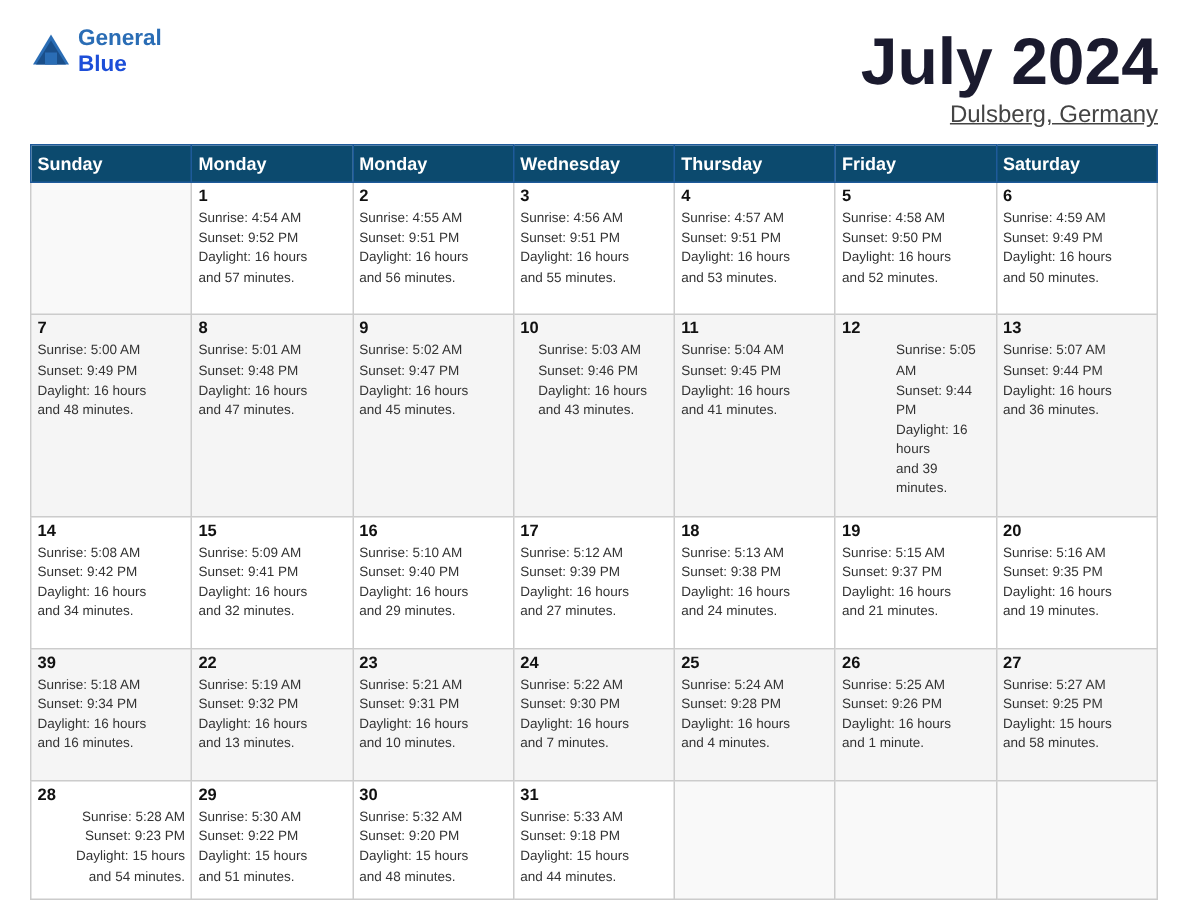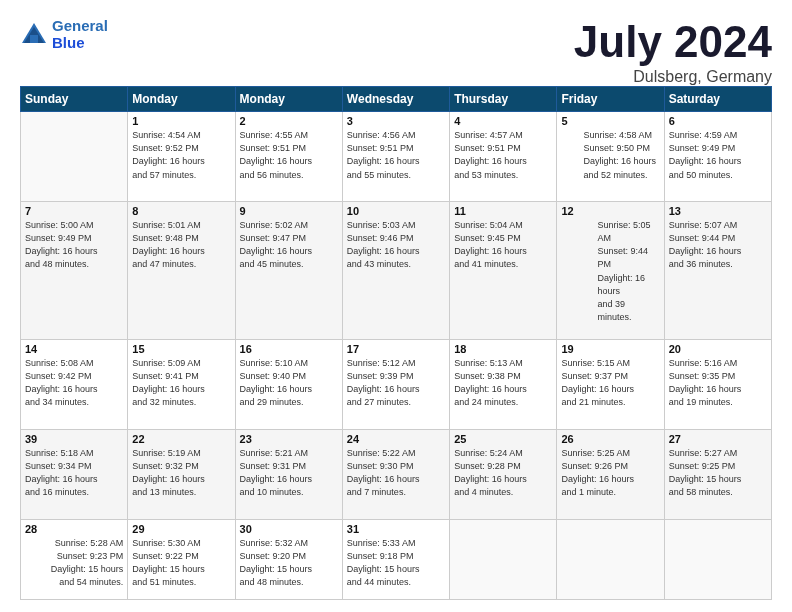--- a/index.html
+++ b/index.html
@@ -14,20 +14,21 @@
       width: 792px;
       height: 612px;
       padding: 18px 20px 12px 20px;
       display: flex;
       flex-direction: column;
     }
     .header {
       display: flex;
       justify-content: space-between;
       align-items: flex-start;
+      margin-bottom: 10px;
     }
     .logo {
       display: flex;
       align-items: center;
       gap: 4px;
     }
     .logo-text {
       font-size: 15px;
       font-weight: bold;
       color: #1a1a2e;
@@ -46,20 +47,21 @@
     .main-title {
       font-size: 44px;
       font-weight: bold;
       color: #1a1a2e;
       line-height: 1.1;
     }
     .subtitle {
       font-size: 16px;
       color: #444;
       margin-top: 2px;
+      text-decoration: underline;
     }
     .calendar {
       flex: 1;
       border: 1px solid #ccc;
       border-collapse: collapse;
       width: 100%;
       table-layout: fixed;
     }
     .calendar th {
       background: #0c4a6e;
@@ -161,21 +163,21 @@
           </td>
           <td>
             <span class="day-num">4</span>
             <div class="day-info" style="white-space: pre-line;">Sunrise: 4:57 AM
 Sunset: 9:51 PM
 Daylight: 16 hours
 and 53 minutes.</div>
           </td>
           <td>
             <span class="day-num">5</span>
-            <div class="day-info" style="white-space: pre-line; margin-left: 22px;">Sunrise: 4:58 AM
+            <div class="day-info" style="white-space: pre-line;">Sunrise: 4:58 AM
 Sunset: 9:50 PM
 Daylight: 16 hours
 and 52 minutes.</div>
           </td>
           <td>
             <span class="day-num">6</span>
             <div class="day-info" style="white-space: pre-line;">Sunrise: 4:59 AM
 Sunset: 9:49 PM
 Daylight: 16 hours
 and 50 minutes.</div>
@@ -198,21 +200,21 @@
           </td>
           <td>
             <span class="day-num">9</span>
             <div class="day-info" style="white-space: pre-line;">Sunrise: 5:02 AM
 Sunset: 9:47 PM
 Daylight: 16 hours
 and 45 minutes.</div>
           </td>
           <td>
             <span class="day-num">10</span>
-            <div class="day-info" style="white-space: pre-line;">Sunrise: 5:03 AM
+            <div class="day-info" style="white-space: pre-line; margin-left: 12px;">Sunrise: 5:03 AM
 Sunset: 9:46 PM
 Daylight: 16 hours
 and 43 minutes.</div>
           </td>
           <td>
             <span class="day-num">11</span>
             <div class="day-info" style="white-space: pre-line;">Sunrise: 5:04 AM
 Sunset: 9:45 PM
 Daylight: 16 hours
 and 41 minutes.</div>

